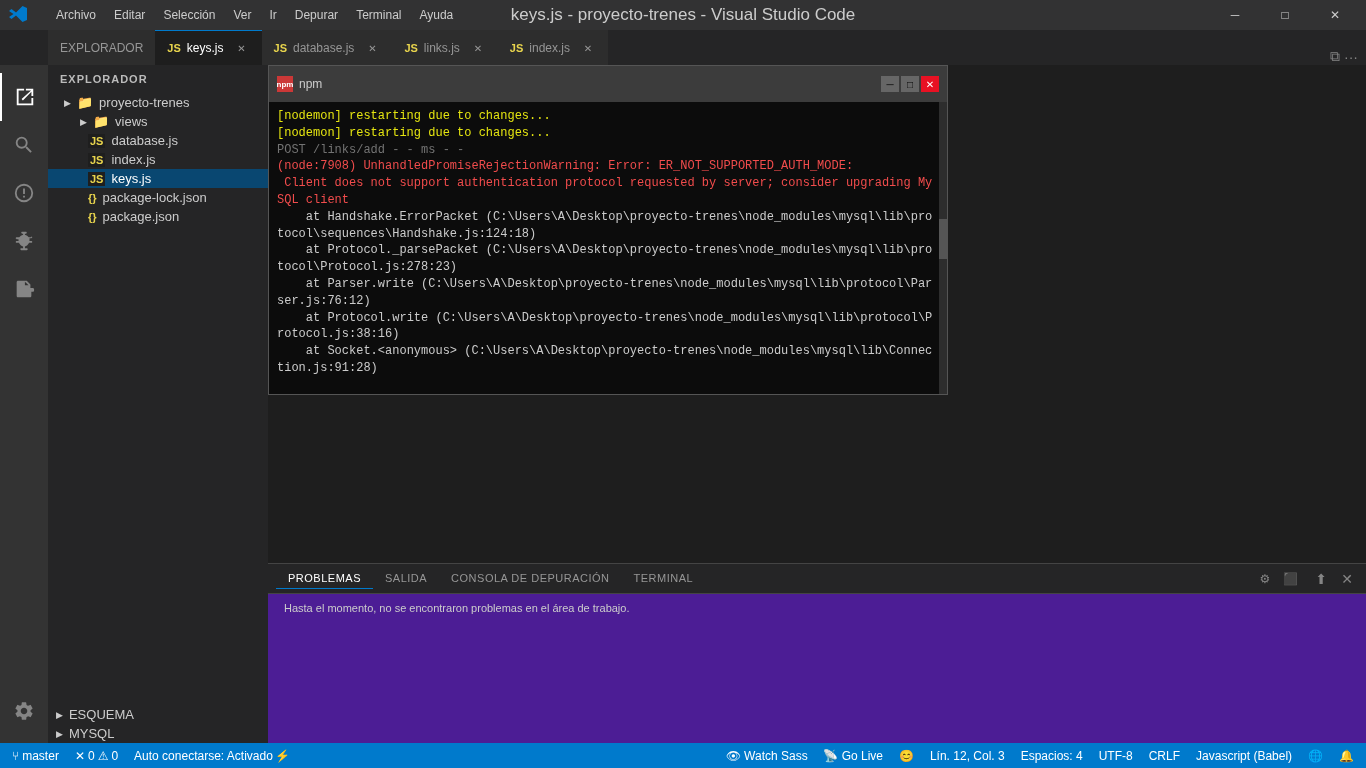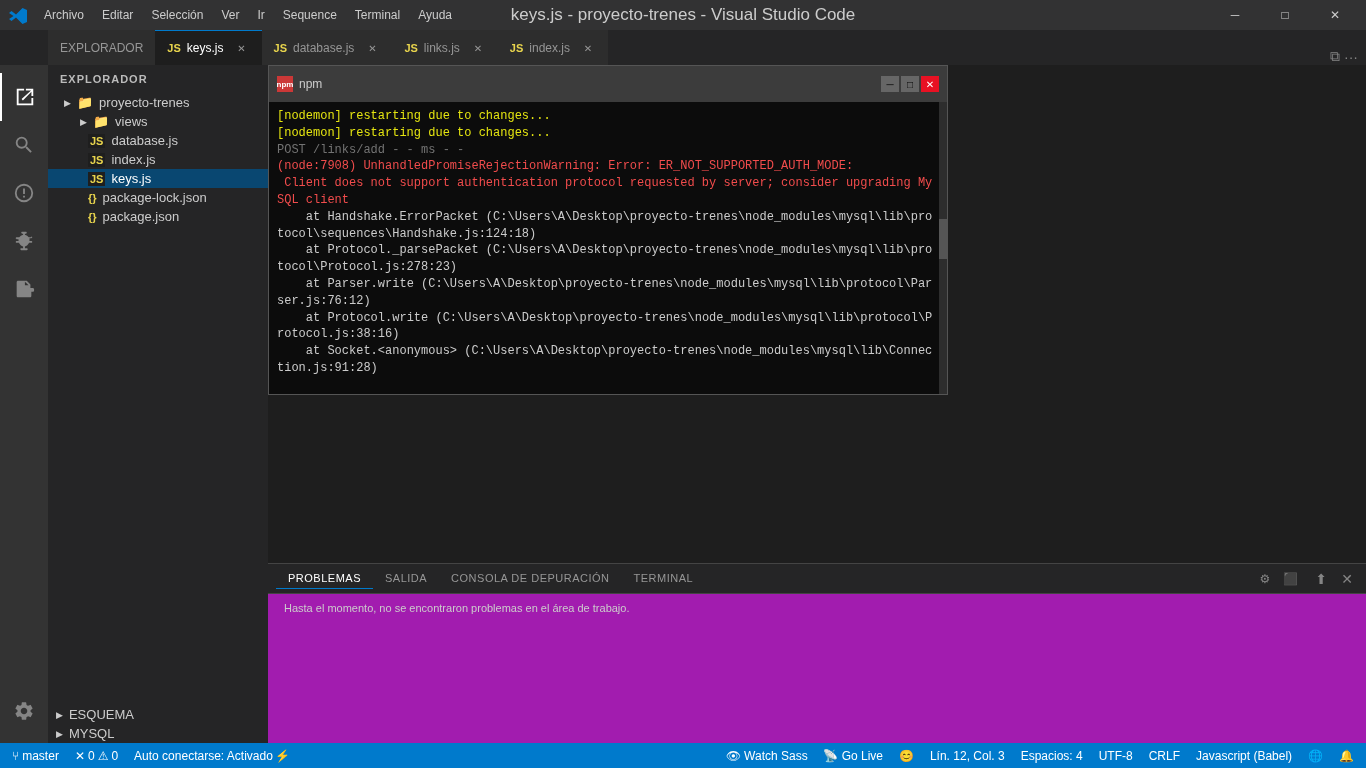--- a/index.html
+++ b/index.html
@@ -18,22 +18,22 @@
     .title-bar {
       height: 30px;
       background: #323233;
       display: flex;
       align-items: center;
       justify-content: space-between;
       padding: 0 8px;
     }
     .title-bar-left {
       display: flex;
-      align-items: flex-end;
-      gap: 8px;
+      align-items: flex-start;
+      gap: 20px;
     }
     .title-bar-logo {
       width: 20px;
       height: 20px;
     }
     .title-bar-menus {
       display: flex;
       align-items: center;
       gap: 2px;
     }
@@ -268,21 +268,21 @@
       width: 8px;
       height: 40px;
       background: #555;
       position: absolute;
       top: 40%;
     }
 
     
     .panel {
       height: 180px;
-      background: #a21caf;
+      background: #4c1d95;
       border-top: 1px solid #444;
       display: flex;
       flex-direction: column;
     }
     .panel-tabs {
       height: 30px;
       background: #252526;
       display: flex;
       align-items: center;
       border-bottom: 1px solid #444;
@@ -396,21 +396,21 @@
       <svg width="20" height="20" viewBox="0 0 20 20">
         <path d="M14.5 2L8 8.5 3.5 5 1 7l4.5 3L1 13l2.5 2L8 11.5 14.5 18 19 16V4L14.5 2z" fill="#007acc"></path>
       </svg>
     </div>
     <div class="title-bar-menus">
       <span class="menu-item">Archivo</span>
       <span class="menu-item">Editar</span>
       <span class="menu-item">Selección</span>
       <span class="menu-item">Ver</span>
       <span class="menu-item">Ir</span>
-      <span class="menu-item">Sequence</span>
+      <span class="menu-item">Depurar</span>
       <span class="menu-item">Terminal</span>
       <span class="menu-item">Ayuda</span>
     </div>
   </div>
   <div class="title-bar-title">keys.js - proyecto-trenes - Visual Studio Code</div>
   <div class="title-bar-controls">
     <div class="title-btn">─</div>
     <div class="title-btn">□</div>
     <div class="title-btn close">✕</div>
   </div>

